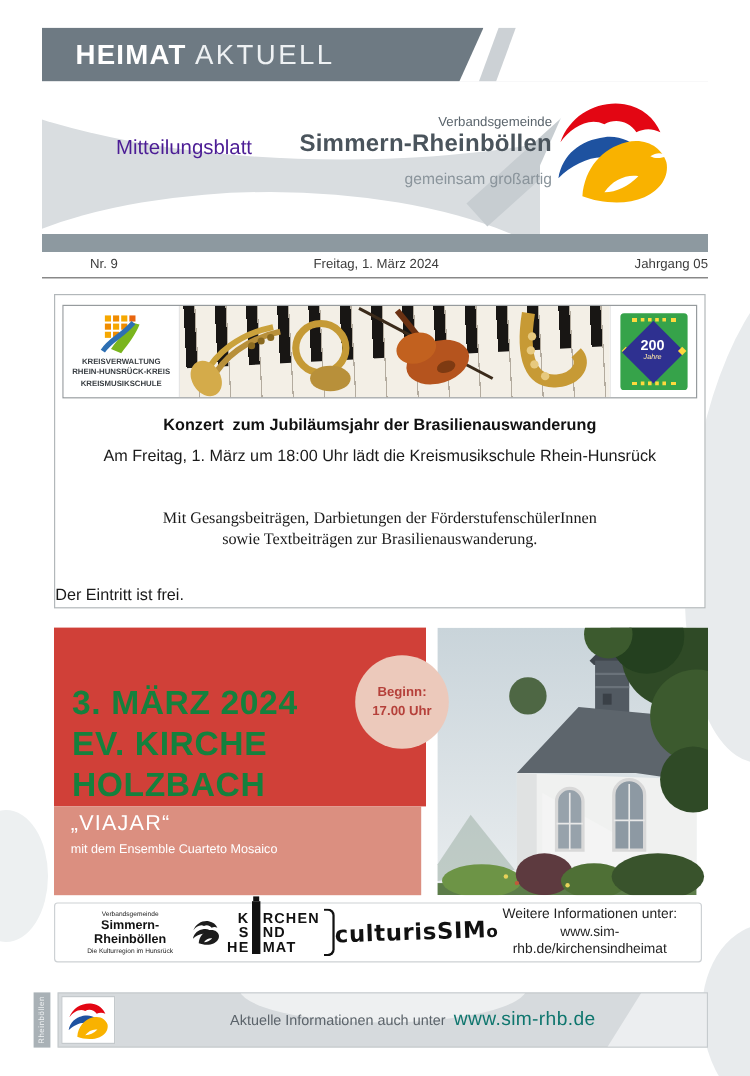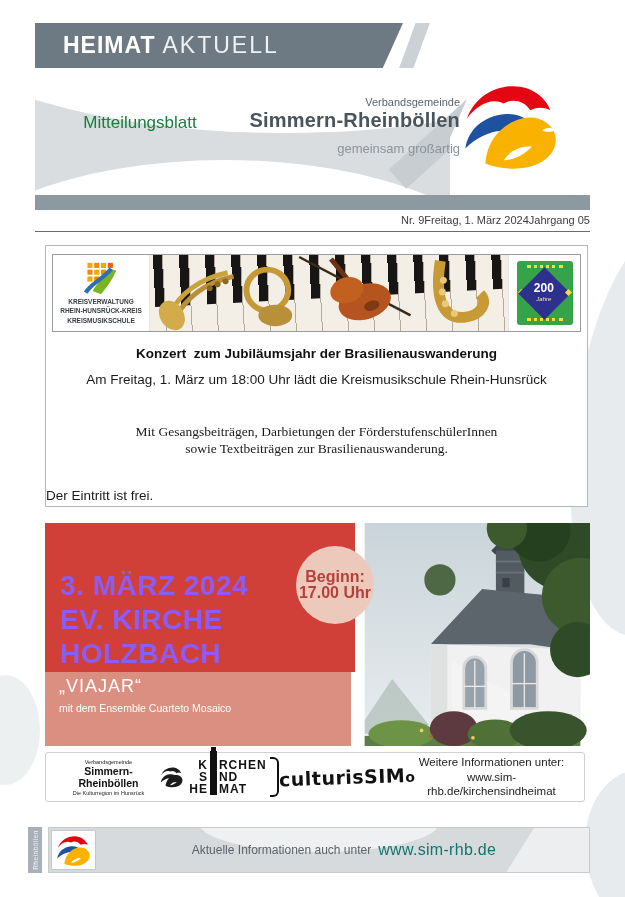--- a/index.html
+++ b/index.html
@@ -22,30 +22,30 @@
       clip-path:polygon(22% 0, 100% 0, 100% 100%, 0 100%, 0 55%); }
   .mast-wedge { position:absolute; right:88px; top:58px; width:120px; height:26px; background:#c7cdd1; transform:rotate(-42deg); }
   .mast-banner { position:absolute; left:0; top:0; width:368px; height:45px; background:#6e7a83;
       clip-path:polygon(0 0, 100% 0, 94.5% 100%, 0 100%); z-index:3;
       display:flex; align-items:center; padding-left:28px; }
   .mast-banner-sliver { position:absolute; left:352px; top:0; width:55px; height:45px; background:#ccd1d5;
       clip-path:polygon(52% 0, 78% 0, 48% 100%, 22% 100%); z-index:2; }
   .mast-banner .t-bold { color:#fff; font-size:23px; font-weight:bold; letter-spacing:1px; }
   .mast-banner .t-light { color:#eef1f3; font-size:23px; font-weight:300; letter-spacing:2px; margin-left:7px; }
   .mast-band { position:absolute; left:0; bottom:0; width:555px; height:15px; background:#8d99a0; z-index:4; }
-  .mast-sub { position:absolute; left:35px; top:90px; width:140px; text-align:center;
-      font-size:17px; color:#15803d; z-index:5; }
+  .mast-sub { position:absolute; left:35px; top:90px; width:140px; text-align:right;
+      font-size:17px; color:#4c1d95; z-index:5; }
   .mast-org { position:absolute; right:130px; top:73px; text-align:right; z-index:5; }
   .mast-org .o1 { font-size:11px; color:#5a646c; }
   .mast-org .o2 { font-size:20px; font-weight:bold; color:#4a545c; letter-spacing:0.2px; margin-top:1px; }
   .mast-org .o3 { font-size:13px; color:#8a949b; margin-top:9px; }
   .mast-lion { position:absolute; right:28px; top:53px; width:100px; height:100px; z-index:6; }
 
   
-  .issue-bar { position:absolute; left:35px; top:214px; width:555px; display:flex; justify-content:flex-end;
+  .issue-bar { position:absolute; left:35px; top:214px; width:555px; display:flex; justify-content:space-between;
       font-size:11px; color:#3c3c3c; z-index:2;padding-left:40px; }
   .issue-rule { position:absolute; left:35px; top:231px; width:555px; height:1px; background:#6b6b6b; z-index:2; }
 
   
   .concert { position:absolute; left:45px; top:245px; width:543px; height:262px; background:#fff;
       border:1px solid #b2b7ba; z-index:2; }
   .banner-strip { position:absolute; left:6px; top:8px; width:529px; height:78px; border:1px solid #969b9e;
       display:flex; overflow:hidden; background:#fff; }
   .kms { width:97px; height:100%; background:#fff; display:flex; flex-direction:column; align-items:center;
       justify-content:center; flex:0 0 auto; border-right:1px solid #e5e5e5; }
@@ -79,25 +79,25 @@
       font-size:13.5px; color:#111; white-space:pre-wrap; }
   .box-p1 { position:absolute; left:0; top:126px; width:100%; text-align:center; font-size:13.5px; color:#1a1a1a; line-height:16.5px; }
   .box-p2 { position:absolute; left:0; top:178px; width:100%; text-align:center; font-size:13.5px; color:#1a1a1a; line-height:16.5px;font-family:Liberation Serif, serif; }
   .box-free { position:absolute; left:0; top:242px; width:100%; text-align:left; font-size:13.5px; color:#1a1a1a; }
 
   
   .poster { position:absolute; left:45px; top:523px; width:545px; height:223px; z-index:2; background:#fff; }
   .poster-red { position:absolute; left:0; top:0; width:310px; height:149px; background:#d04038; }
   .poster-salmon { position:absolute; left:0; top:149px; width:306px; height:74px; background:#db8f80; }
   .poster-photo { position:absolute; left:310px; top:0; width:235px; height:223px; overflow:hidden; }
-  .poster-title { position:absolute; left:15px; top:46px; color:#8b5cf6; font-weight:bold; font-size:28px;
+  .poster-title { position:absolute; left:15px; top:46px; color:#15803d; font-weight:bold; font-size:28px;
       line-height:34px; letter-spacing:0.5px; z-index:3; }
   .poster-badge { position:absolute; left:251px; top:23px; width:78px; height:78px; border-radius:50%;
       background:#ecc9bb; z-index:4; display:flex; align-items:center; justify-content:center; text-align:center; }
-  .poster-badge .bt { color:#b5403a; font-weight:bold; font-size:16px; line-height:16px; }
+  .poster-badge .bt { color:#b5403a; font-weight:bold; font-size:11px; line-height:16px; }
   .viajar { position:absolute; left:14px; top:153px; z-index:3; color:#fff; }
   .viajar .v1 { font-size:18px; letter-spacing:1px; }
   .viajar .v2 { font-size:10.5px; margin-top:5px; }
 
   
   .partners { position:absolute; left:45px; top:752px; width:540px; height:50px; background:#fff;
       border:1px solid #cdd1d4; border-radius:3px; display:flex; align-items:center;
       justify-content:space-between; padding:0 16px; z-index:2; }
   .vg-logo { display:flex; align-items:center; gap:5px; }
   .vg-text { text-align:center; }

